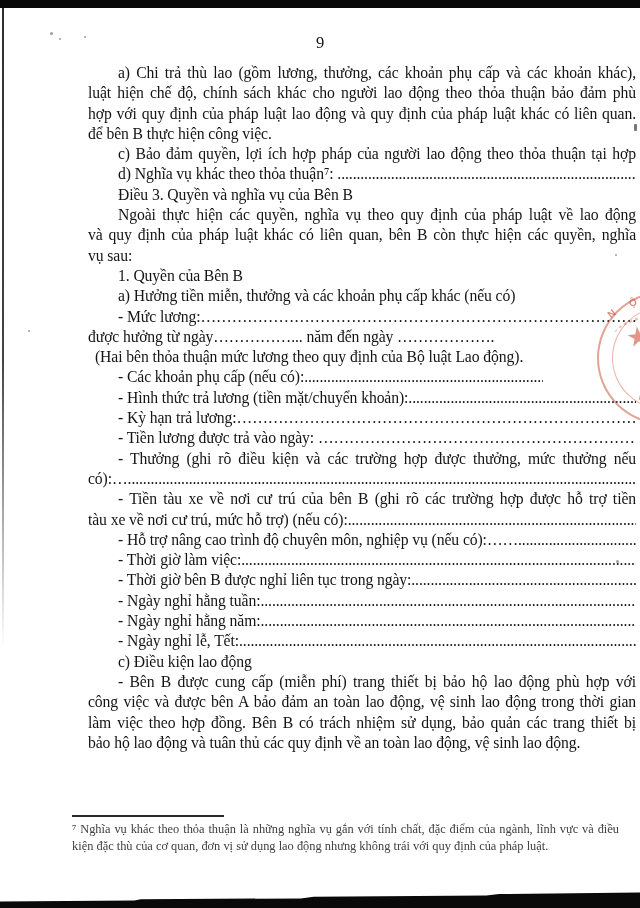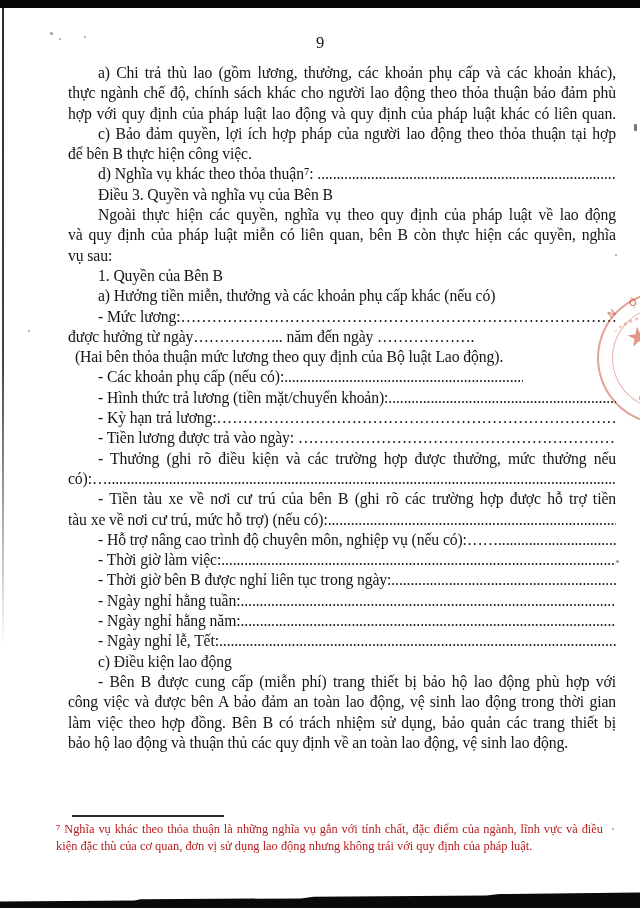--- a/index.html
+++ b/index.html
@@ -14,35 +14,35 @@
     background:linear-gradient(to bottom,#2e2e2e 0%,#444 55%,rgba(80,80,80,0) 100%);
   }
   .bottombar {
     position:absolute; left:0; bottom:0; width:640px; height:20px; background:#0a0a0a;
     clip-path:polygon(0 68%, 21% 62%, 22% 56%, 47% 52%, 49% 44%, 76% 38%, 78% 30%, 100% 22%, 100% 100%, 0 100%);
   }
   .pagenum {
     position:absolute; top:33px; left:0; width:640px; text-align:center;
     font-size:16.5px;
   }
-  .body-col { position:absolute; left:68px; top:63px; width:548px; }
+  .body-col { position:absolute; left:88px; top:63px; width:548px; }
   .ln {
     font-size:15.7px; line-height:20.3px; height:20.3px;
     white-space:nowrap; letter-spacing:-0.1px;
   }
   .j { text-align:justify; text-align-last:justify; }
   .ind { text-indent:30px; }
   .ind2 { text-indent:7px;font-family:Liberation Serif, serif; }
   .dots { overflow:hidden; }
   .w1 { width:455px; }
   .bold { font-weight:normal; }
   .fnsep { position:absolute; left:72px; top:815px; width:152px; height:0; border-top:2px solid #2b2b2b; }
   .footnote {
-    position:absolute; left:56px; top:821px; width:547px;
-    font-size:12.4px; line-height:17px; text-align:justify; color:#b91c1c;
+    position:absolute; left:72px; top:821px; width:547px;
+    font-size:12.4px; line-height:17px; text-align:justify; color:#404040;
   }
   
   .stamp {
     position:absolute; left:597px; top:291px; width:132px; height:130px;
     border-radius:50%; border:2.5px solid rgba(199,71,46,0.55); opacity:.9;
   }
   .stamp .ring {
     position:absolute; left:13px; top:13px; right:13px; bottom:13px;
     border-radius:50%; border:1.5px solid rgba(199,71,46,0.45);
   }
@@ -78,28 +78,28 @@
 
 <div class="page">
 
   <div class="topbar"></div>
   <div class="leftline"></div>
 
   <div class="pagenum">9</div>
 
   <div class="body-col">
     <div class="ln j ind">a) Chi trả thù lao (gồm lương, thưởng, các khoản phụ cấp và các khoản khác),</div>
-    <div class="ln j">thực ngành chế độ, chính sách khác cho người lao động theo thỏa thuận bảo đảm phù</div>
+    <div class="ln j">luật hiện chế độ, chính sách khác cho người lao động theo thỏa thuận bảo đảm phù</div>
     <div class="ln j">hợp với quy định của pháp luật lao động và quy định của pháp luật khác có liên quan.</div>
+    <div class="ln">để bên B thực hiện công việc.</div>
     <div class="ln j ind">c) Bảo đảm quyền, lợi ích hợp pháp của người lao động theo thỏa thuận tại hợp</div>
-    <div class="ln">để bên B thực hiện công việc.</div>
     <div class="ln ind dots">d) Nghĩa vụ khác theo thỏa thuận⁷: ..........................................................................................................</div>
     <div class="ln ind bold">Điều 3. Quyền và nghĩa vụ của Bên B</div>
     <div class="ln j ind">Ngoài thực hiện các quyền, nghĩa vụ theo quy định của pháp luật về lao động</div>
-    <div class="ln j">và quy định của pháp luật miễn có liên quan, bên B còn thực hiện các quyền, nghĩa</div>
+    <div class="ln j">và quy định của pháp luật khác có liên quan, bên B còn thực hiện các quyền, nghĩa</div>
     <div class="ln">vụ sau:</div>
     <div class="ln ind">1. Quyền của Bên B</div>
     <div class="ln ind">a) Hưởng tiền miễn, thưởng và các khoản phụ cấp khác (nếu có)</div>
     <div class="ln ind dots">- Mức lương:………………………………………………………………………………</div>
     <div class="ln">được hưởng từ ngày……………... năm đến ngày ……………….</div>
     <div class="ln ind2">(Hai bên thỏa thuận mức lương theo quy định của Bộ luật Lao động).</div>
     <div class="ln ind dots w1">- Các khoản phụ cấp (nếu có):...............................................................................................</div>
     <div class="ln ind dots">- Hình thức trả lương (tiền mặt/chuyển khoản):.....................................................................................</div>
     <div class="ln ind dots">- Kỳ hạn trả lương:……………………………………………………………………</div>
     <div class="ln ind dots">- Tiền lương được trả vào ngày: ………………………………………………………</div>
@@ -110,21 +110,21 @@
     <div class="ln ind dots">- Hỗ trợ nâng cao trình độ chuyên môn, nghiệp vụ (nếu có):……....................................</div>
     <div class="ln ind dots">- Thời giờ làm việc:.............................................................................................................</div>
     <div class="ln ind dots">- Thời giờ bên B được nghỉ liên tục trong ngày:...................................................................</div>
     <div class="ln ind dots">- Ngày nghỉ hằng tuần:........................................................................................................</div>
     <div class="ln ind dots">- Ngày nghỉ hằng năm:........................................................................................................</div>
     <div class="ln ind dots">- Ngày nghỉ lễ, Tết:..............................................................................................................</div>
     <div class="ln ind">c) Điều kiện lao động</div>
     <div class="ln j ind">- Bên B được cung cấp (miễn phí) trang thiết bị bảo hộ lao động phù hợp với</div>
     <div class="ln j">công việc và được bên A bảo đảm an toàn lao động, vệ sinh lao động trong thời gian</div>
     <div class="ln j">làm việc theo hợp đồng. Bên B có trách nhiệm sử dụng, bảo quản các trang thiết bị</div>
-    <div class="ln">bảo hộ lao động và thuận thủ các quy định về an toàn lao động, vệ sinh lao động.</div>
+    <div class="ln">bảo hộ lao động và tuân thủ các quy định về an toàn lao động, vệ sinh lao động.</div>
   </div>
 
   <div class="fnsep"></div>
   <div class="footnote">⁷ Nghĩa vụ khác theo thỏa thuận là những nghĩa vụ gắn với tính chất, đặc điểm của ngành, lĩnh vực và điều kiện đặc thù của cơ quan, đơn vị sử dụng lao động nhưng không trái với quy định của pháp luật.</div>
 
   <div class="stamp">
     <div class="ring"></div>
     <div class="band"></div>
     <span class="star">★</span>
 

